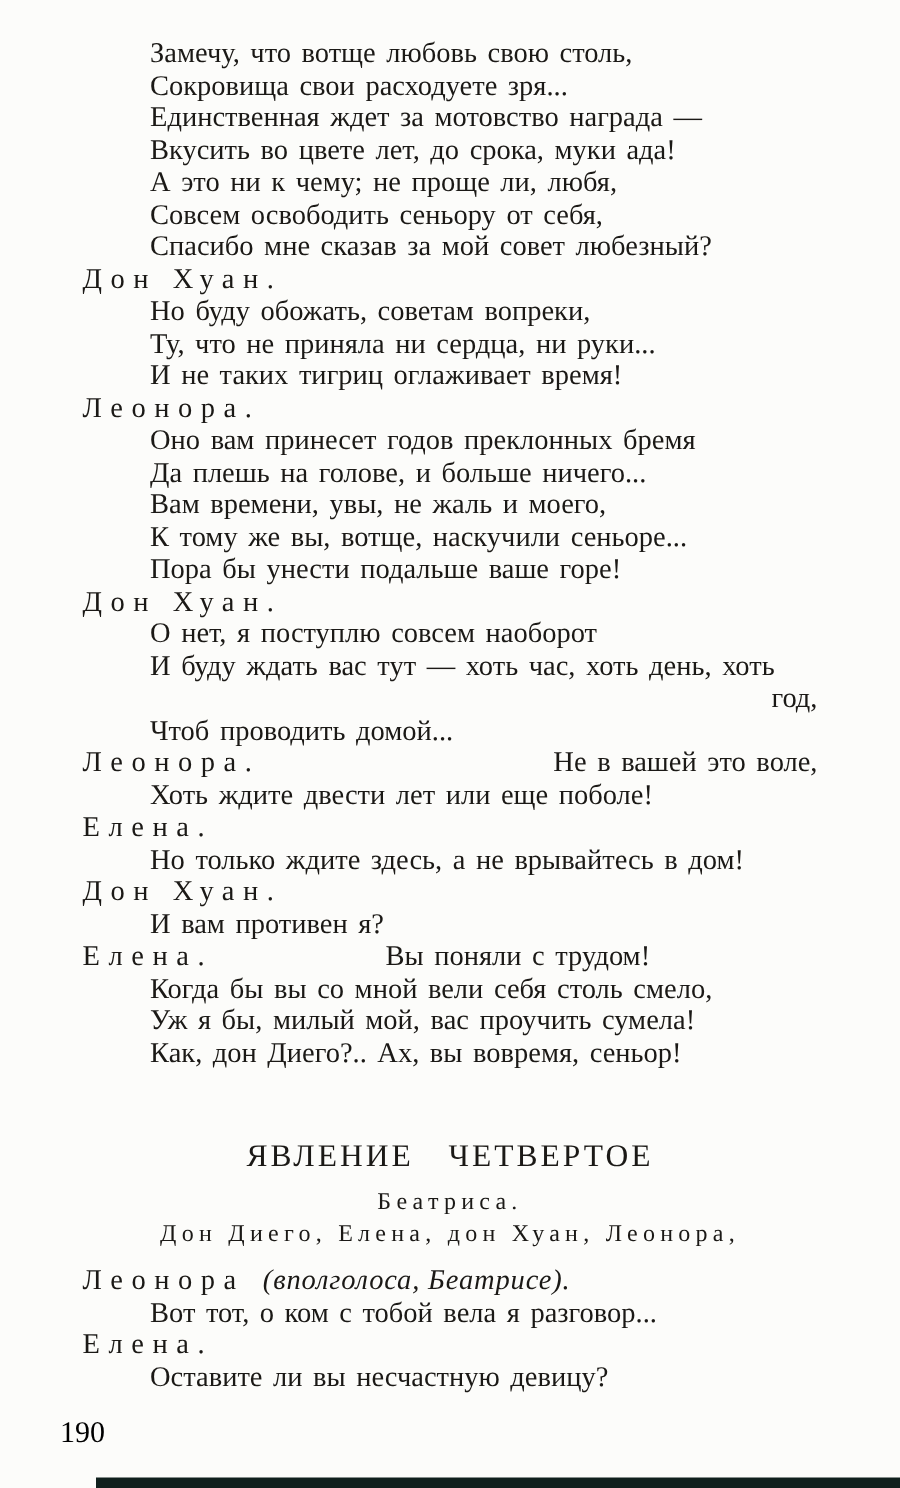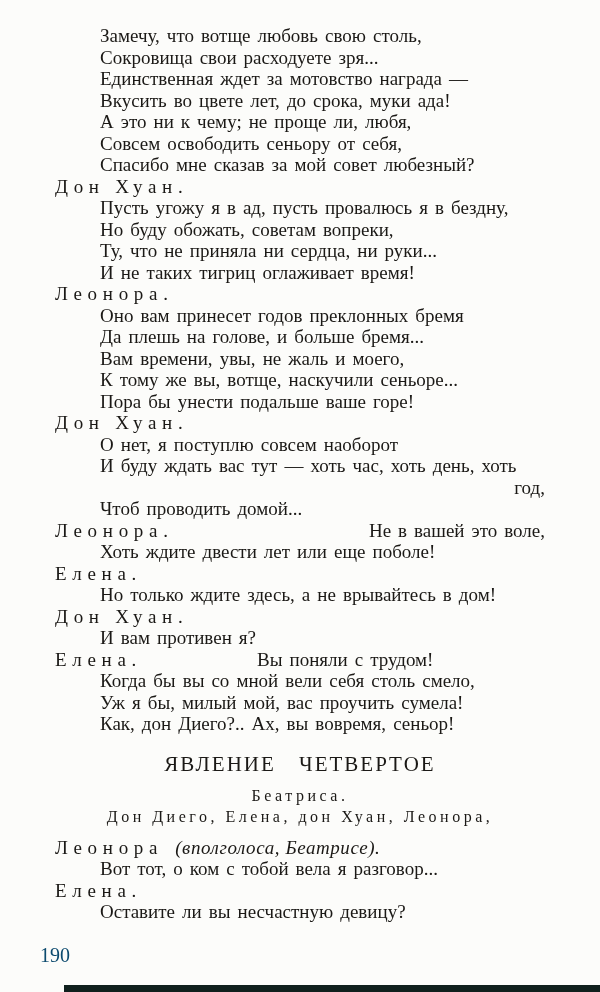--- a/index.html
+++ b/index.html
@@ -34,36 +34,36 @@
   .cont { position: absolute; top: 0; word-spacing: 0.12em; }
   .cont-right { right: 0; }
   .cont-mid { left: 202px; }
   .direction { font-style: italic; margin-left: 12px; letter-spacing: 0.03em; }
   .scene-heading {
     text-align: center;
     font-size: 21px;
     line-height: 26px;
     letter-spacing: 2px;
     word-spacing: 16px;
-    margin-top: 16px;
+    margin-top: 44px;
     margin-bottom: 8px;
   }
   .cast-line {
     text-align: center;
     font-size: 16px;
     line-height: 21px;
     height: 21px;
     letter-spacing: 3.5px;
   }
   .stage-dir-line { margin-top: 10px; }
   .page-number {
     position: absolute;
     left: 40px; top: 944px;
     font-size: 20px;
-    color: #0c4a6e;
+    color: #000000;
   }
   .bottom-bar {
     position: absolute;
     left: 64px; right: 0; bottom: 0;
     height: 7px;
     background: #10201d;
   }
 </style>
 </head>
 <body>
@@ -71,27 +71,26 @@
 <div class="page">
   <div class="text-block" id="text-block">
       <div class="line verse">Замечу, что вотще любовь свою столь,</div>
       <div class="line verse">Сокровища свои расходуете зря...</div>
       <div class="line verse">Единственная ждет за мотовство награда —</div>
       <div class="line verse">Вкусить во цвете лет, до срока, муки ада!</div>
       <div class="line verse">А это ни к чему; не проще ли, любя,</div>
       <div class="line verse">Совсем освободить сеньору от себя,</div>
       <div class="line verse">Спасибо мне сказав за мой совет любезный?</div>
       <div class="line speaker">Дон Хуан.</div>
-      <div class="line verse">Пусть угожу я в ад, пусть провалюсь я в бездну,</div>
       <div class="line verse">Но буду обожать, советам вопреки,</div>
       <div class="line verse">Ту, что не приняла ни сердца, ни руки...</div>
       <div class="line verse">И не таких тигриц оглаживает время!</div>
       <div class="line speaker">Леонора.</div>
       <div class="line verse">Оно вам принесет годов преклонных бремя</div>
-      <div class="line verse">Да плешь на голове, и больше бремя...</div>
+      <div class="line verse">Да плешь на голове, и больше ничего...</div>
       <div class="line verse">Вам времени, увы, не жаль и моего,</div>
       <div class="line verse">К тому же вы, вотще, наскучили сеньоре...</div>
       <div class="line verse">Пора бы унести подальше ваше горе!</div>
       <div class="line speaker">Дон Хуан.</div>
       <div class="line verse">О нет, я поступлю совсем наоборот</div>
       <div class="line verse">И буду ждать вас тут — хоть час, хоть день, хоть</div>
       <div class="line verse verse-right">год,</div>
       <div class="line verse">Чтоб проводить домой...</div>
       <div class="line speaker-line"><span class="speaker-name">Леонора.</span><span class="cont cont-right">Не в вашей это воле,</span></div>
       <div class="line verse">Хоть ждите двести лет или еще поболе!</div>

